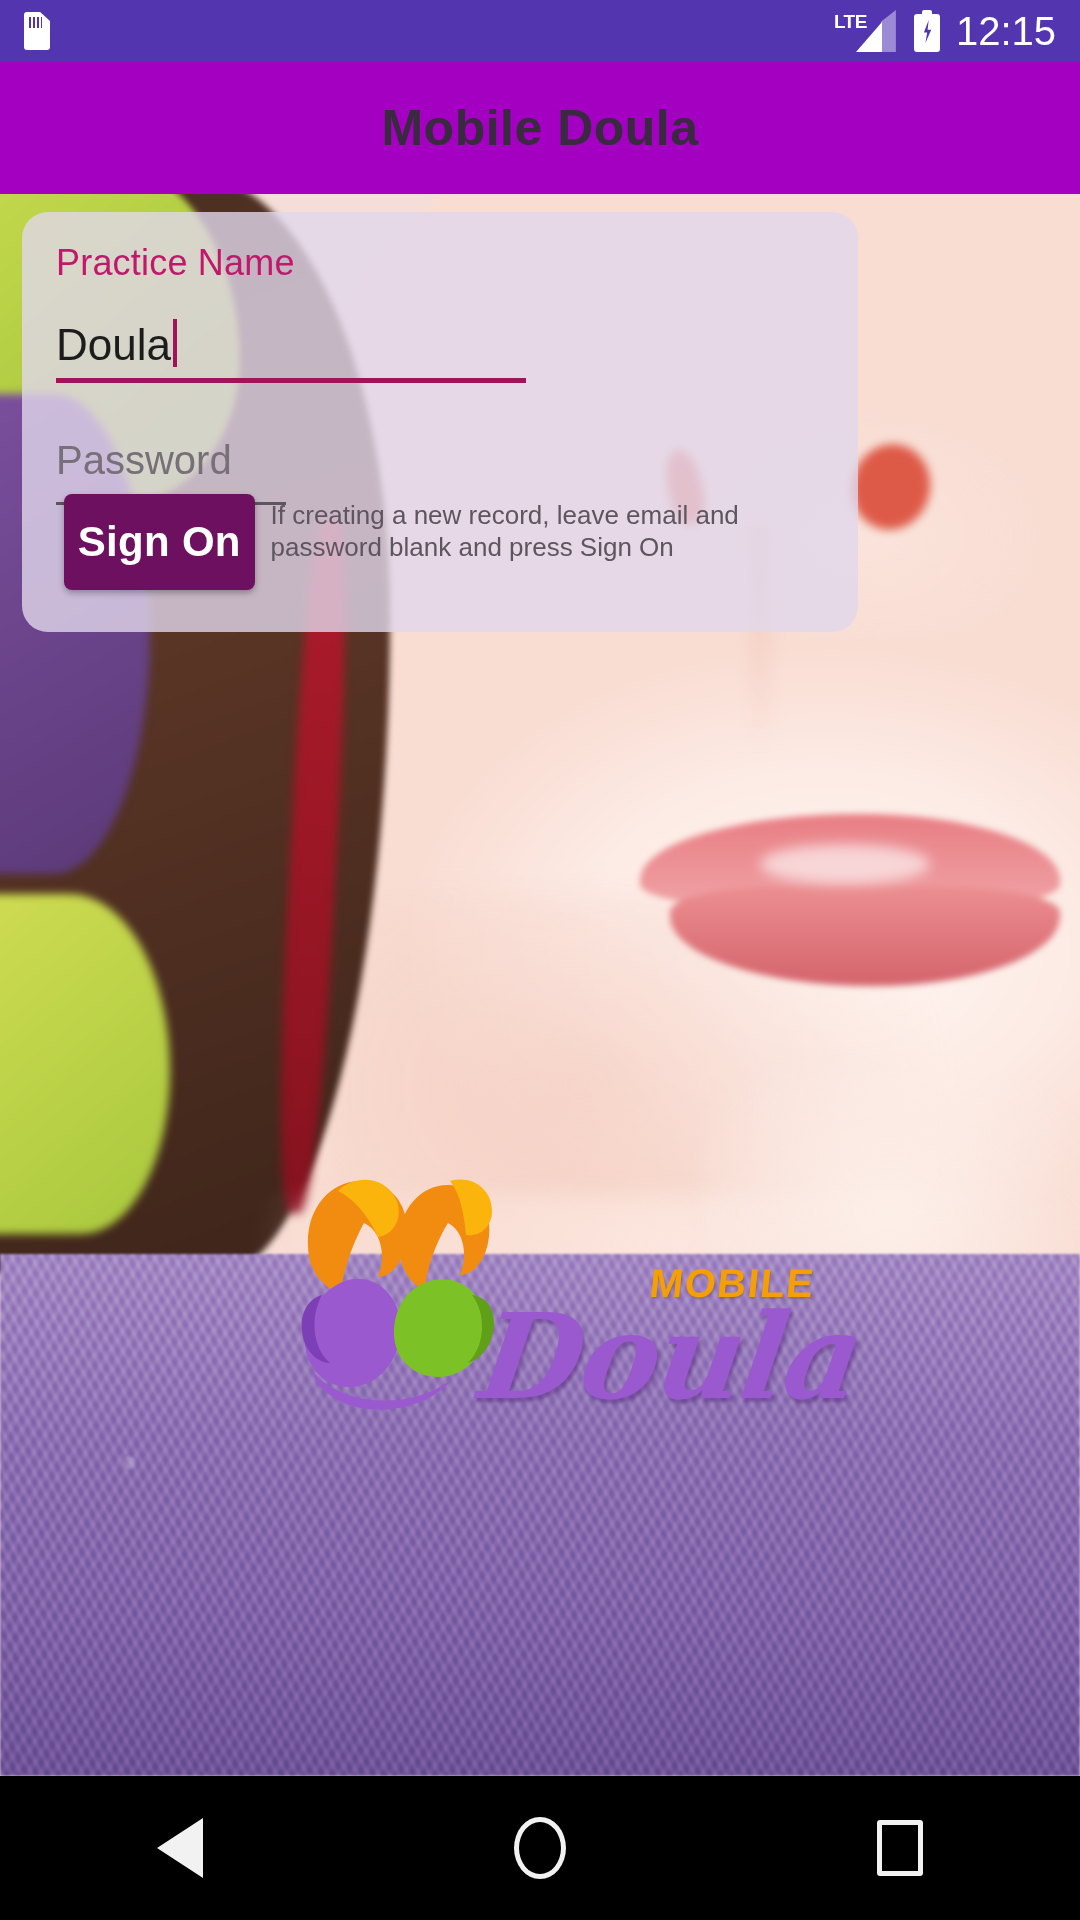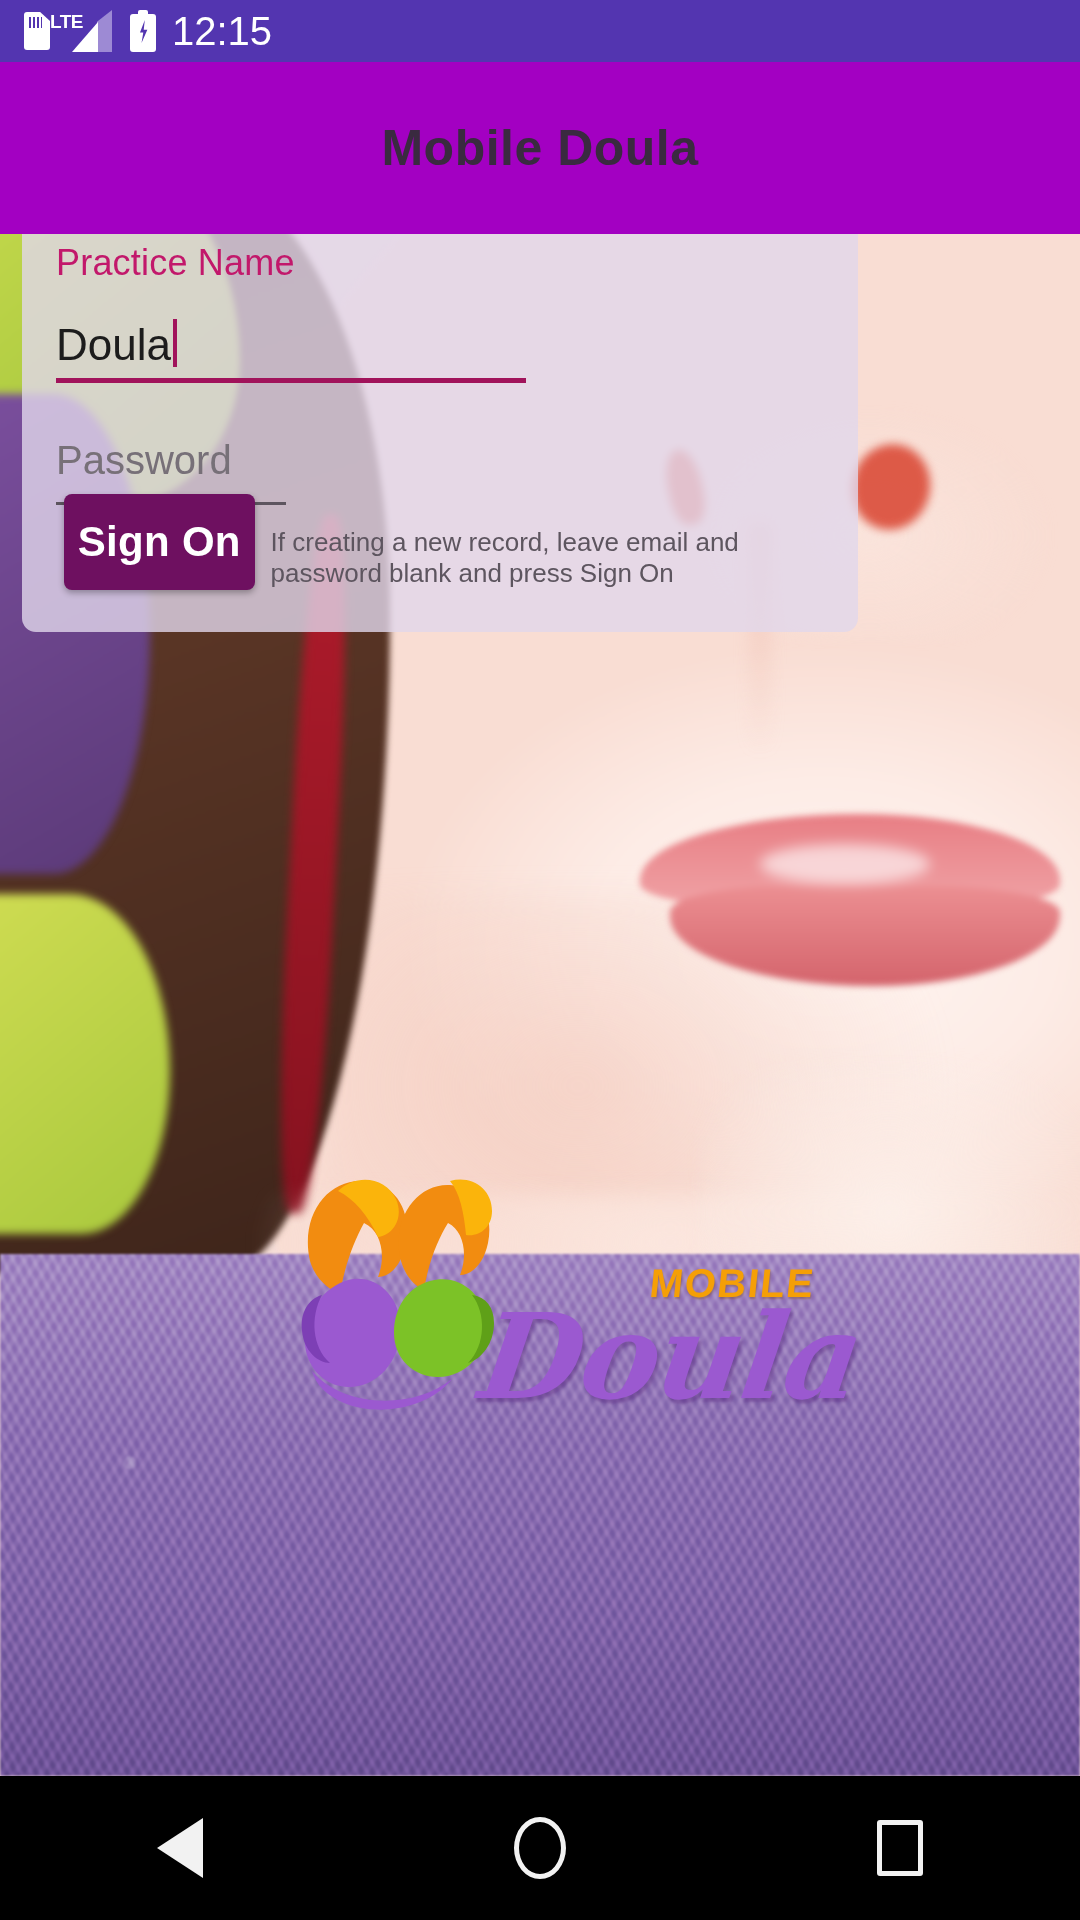--- a/index.html
+++ b/index.html
@@ -8,21 +8,21 @@
     background:#000;
     font-family:"Liberation Sans", sans-serif;
     overflow:hidden;
   }
   .phone { position:relative; width:1080px; height:1920px; overflow:hidden; }
 
   
   .status-bar {
     position:absolute; top:0; left:0; width:1080px; height:62px;
     background:#5335b0;
-    display:flex; align-items:center; 
+    display:flex; align-items:center; justify-content:space-between;
     padding:0 24px;
     z-index:40;
   }
   .sb-left { display:flex; align-items:center; gap:14px; }
   .sb-right { display:flex; align-items:center; gap:16px; }
 
   .sd-icon { width:26px; height:38px; position:relative; }
   .sd-icon .body {
     position:absolute; inset:0; background:#fff;
     border-radius:3px 9px 3px 3px;
@@ -64,21 +64,21 @@
   }
   .batt .bolt {
     position:absolute; top:10px; left:8px; width:11px; height:23px;
     background:#5335b0;
     clip-path:polygon(62% 0, 18% 54%, 48% 54%, 32% 100%, 85% 42%, 52% 42%);
   }
   .clock { font-size:40px; color:#fff; font-weight:400; letter-spacing:0px; line-height:1; }
 
   
   .app-bar {
-    position:absolute; top:62px; left:0; width:1080px; height:172px;
+    position:absolute; top:62px; left:0; width:1080px; height:132px;
     background:#a300c2;
     display:flex; align-items:center; justify-content:center;
     z-index:30;
   }
   .app-title {
     font-size:50px; font-weight:bold; color:#3a2a40; letter-spacing:0.5px;
   }
 
   
   .photo {
@@ -192,21 +192,21 @@
   .wrist {
     position:absolute; left:700px; top:870px; width:420px; height:330px;
     background:radial-gradient(ellipse at 45% 45%, #fcefe9, rgba(252,239,233,0) 70%);
     filter:blur(8px);
   }
 
   
   .card {
     position:absolute; left:22px; top:212px; width:836px; height:420px;
     background:rgba(225,215,235,0.80);
-    border-radius:14px;
+    border-radius:26px;
     z-index:20;
     padding:30px 34px 0 34px;
   }
   .field-label {
     font-size:36px; color:#c2186b; letter-spacing:0.2px;
   }
   .practice-row { margin-top:28px; position:relative; width:470px; }
   .practice-val {
     font-size:44px; color:#1c1c1c; line-height:1.05; white-space:pre;
     display:flex; align-items:baseline;
@@ -228,21 +228,21 @@
   .input-cell.pass  { width:230px;margin-top:32px; }
   .input-ph {
     font-size:40px; color:#777078; line-height:1;
   }
   .input-underline {
     margin-top:22px; height:3px; background:#5d555f;
   }
 
   .action-row {
     position:absolute; left:42px; top:282px;
-    display:flex; align-items:flex-end; gap:16px; width:790px;
+    display:flex; align-items:flex-start; gap:16px; width:790px;
   }
   .signon-btn {
     width:196px; height:96px;
     background:#6e1060;
     border:none; border-radius:8px;
     display:flex; align-items:center; justify-content:center;
     box-shadow:0 3px 6px rgba(0,0,0,.3);
     cursor:pointer;
   }
   .signon-txt { font-size:42px; font-weight:bold; color:#fff; letter-spacing:0.3px; }

